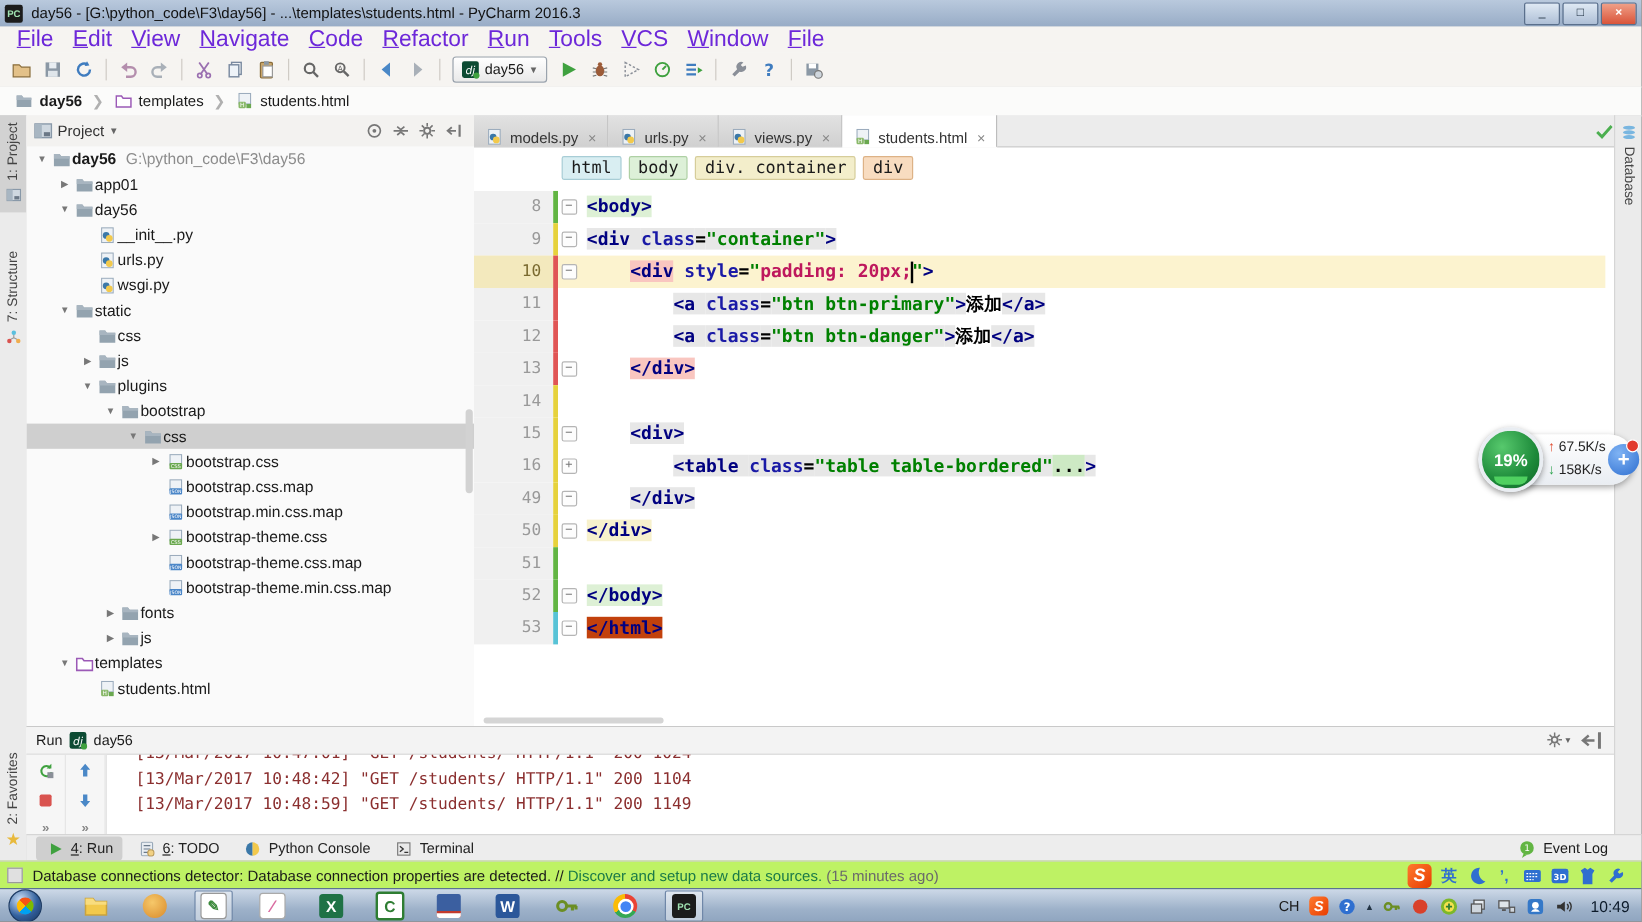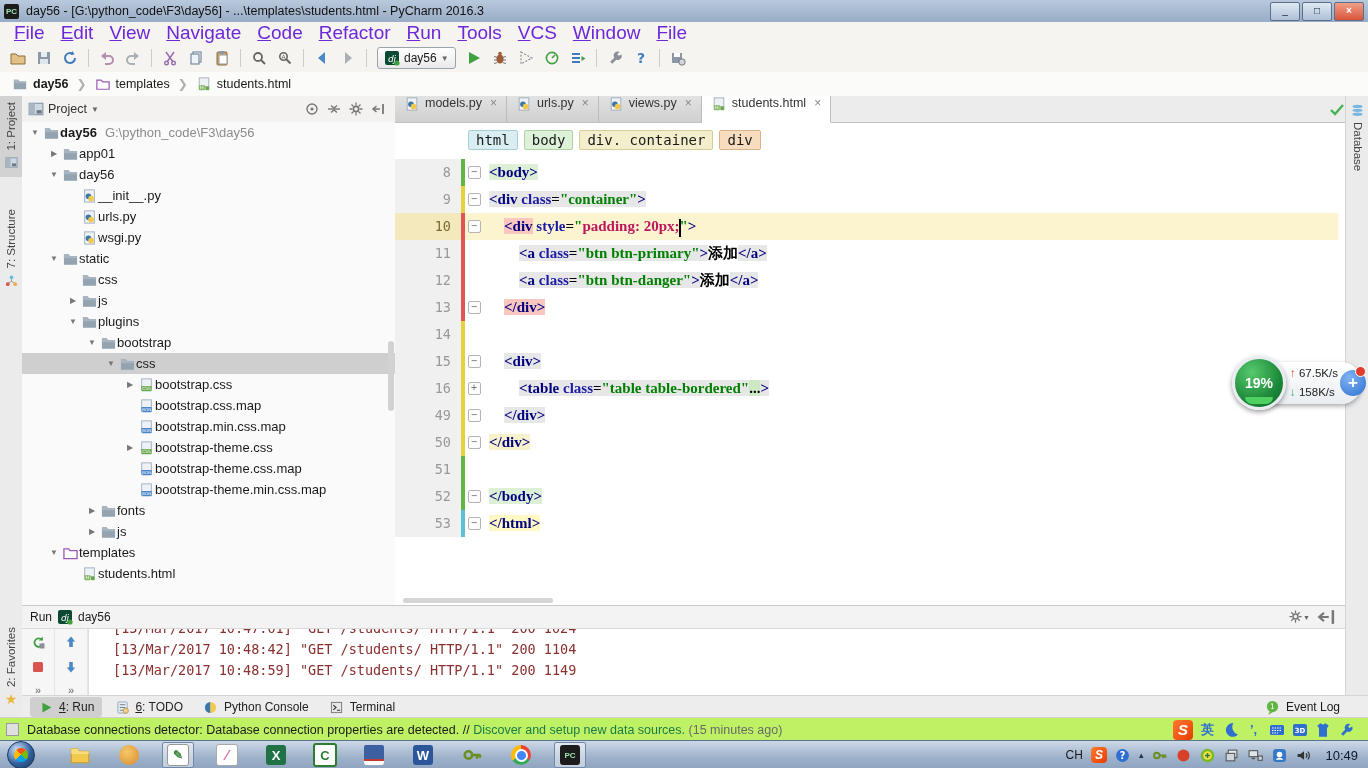--- a/index.html
+++ b/index.html
@@ -62,54 +62,54 @@
   .ticn{width:18px;flex:none;display:flex;justify-content:center;}
   .ticn svg{width:15px;height:14px;}
   .tlbl{color:#1a1a1a;}
   .tlbl.b{font-weight:bold;}
   .textra{color:#8c8c8c;margin-left:8px;}
   #projscroll{position:absolute;right:1px;top:245px;width:6px;height:70px;background:#d2d2d2;border-radius:3px;}
 
   
   #editor{left:395px;top:96px;width:950px;height:509px;background:#fff;}
   #etabs{position:absolute;left:0;top:0;right:0;height:26px;background:#ececec;border-bottom:1px solid #c2c2c2;display:flex;}
-  .etab{display:flex;align-items:flex-start;gap:5px;padding:0 9px;font-size:12.5px;color:#333;
+  .etab{display:flex;align-items:flex-end;gap:5px;padding:0 9px;font-size:12.5px;color:#333;
         background:linear-gradient(#e2e2e2,#d0d0d0);border-right:1px solid #bdbdbd;height:26px;}
   .etab.active{background:#fff;border-bottom:1px solid #fff;font-weight:normal;}
   .etab .x{color:#888;font-size:12px;margin-left:3px;}
   .etab .icn svg{width:14px;height:14px;}
   #chips{position:absolute;left:0;top:27px;right:0;height:34px;background:#fff;display:flex;align-items:center;
          gap:6px;padding-left:73px;font-family:"DejaVu Sans Mono",monospace;font-size:14px;}
   .chip{padding:1px 7px;border-radius:2px;border:1px solid;}
   .c-blue{background:#d9eef2;border-color:#a8cdd6;}
   .c-green{background:#ddf0d8;border-color:#aed0a4;}
   .c-yellow{background:#f3eecb;border-color:#d6cd9a;}
   .c-orange{background:#f8dcc0;border-color:#ddb286;}
   #code{position:absolute;left:0;top:63px;right:7px;bottom:0;overflow:hidden;
         font-family:"DejaVu Sans Mono",monospace;font-size:15px;font-weight:600;}
   .crow{height:27px;display:flex;align-items:center;}
   .gnum{width:56px;flex:none;text-align:right;padding-right:10px;color:#999;font-size:13.5px;
         background:#f0f0f0;height:27px;line-height:27px;font-weight:normal;}
   .gchange{width:4px;height:27px;flex:none;}
   .gfold{width:18px;flex:none;display:flex;justify-content:center;align-items:center;}
   .fbox{width:11px;height:11px;border:1px solid #b5b5b5;background:#fdfdfd;color:#777;font-size:10px;
         line-height:9px;text-align:center;border-radius:2px;font-weight:normal;}
-  .ctext{padding-left:6px;white-space:pre;height:27px;line-height:27px;font-family:Liberation Serif, serif;}
+  .ctext{padding-left:6px;white-space:pre;height:27px;line-height:27px;}
   .crow.cur{background:#fcf3cf;}
   .crow.cur .gnum{background:#f3e9bd;color:#7a6a30;}
   .s-tag{color:#000080;}
   .s-attr{color:#1a1aa6;}
   .s-str{color:#008000;}
   .s-css{color:#be185d;}
   .s-txt{color:#000;}
   .h-gray{background:#e7e7e7;}
   .h-pink{background:#f9c6c0;}
   .h-green{background:#ddf0d5;}
   .h-yellow{background:#f7f1cc;}
-  .h-cyan{background:#fef9c3;}
+  .h-cyan{background:#c2410c;}
   .h-fold{background:#cde9c4;}
   .caret{display:inline-block;width:2px;height:18px;background:#000;vertical-align:middle;margin:0 -1px;}
   #echeck{position:absolute;right:1px;top:8px;}
   #hscroll{position:absolute;left:8px;bottom:2px;width:150px;height:5px;background:#d5d5d5;border-radius:3px;}
 
   
   #runpanel{left:22px;top:605px;width:1323px;height:90px;background:#fff;border-top:1px solid #c9c9c9;}
   #runhead{height:22px;background:#f3f3f3;border-bottom:1px solid #dadada;display:flex;align-items:center;
            padding:0 8px;font-size:12px;gap:5px;}
   #runhead .spacer{flex:1;}

